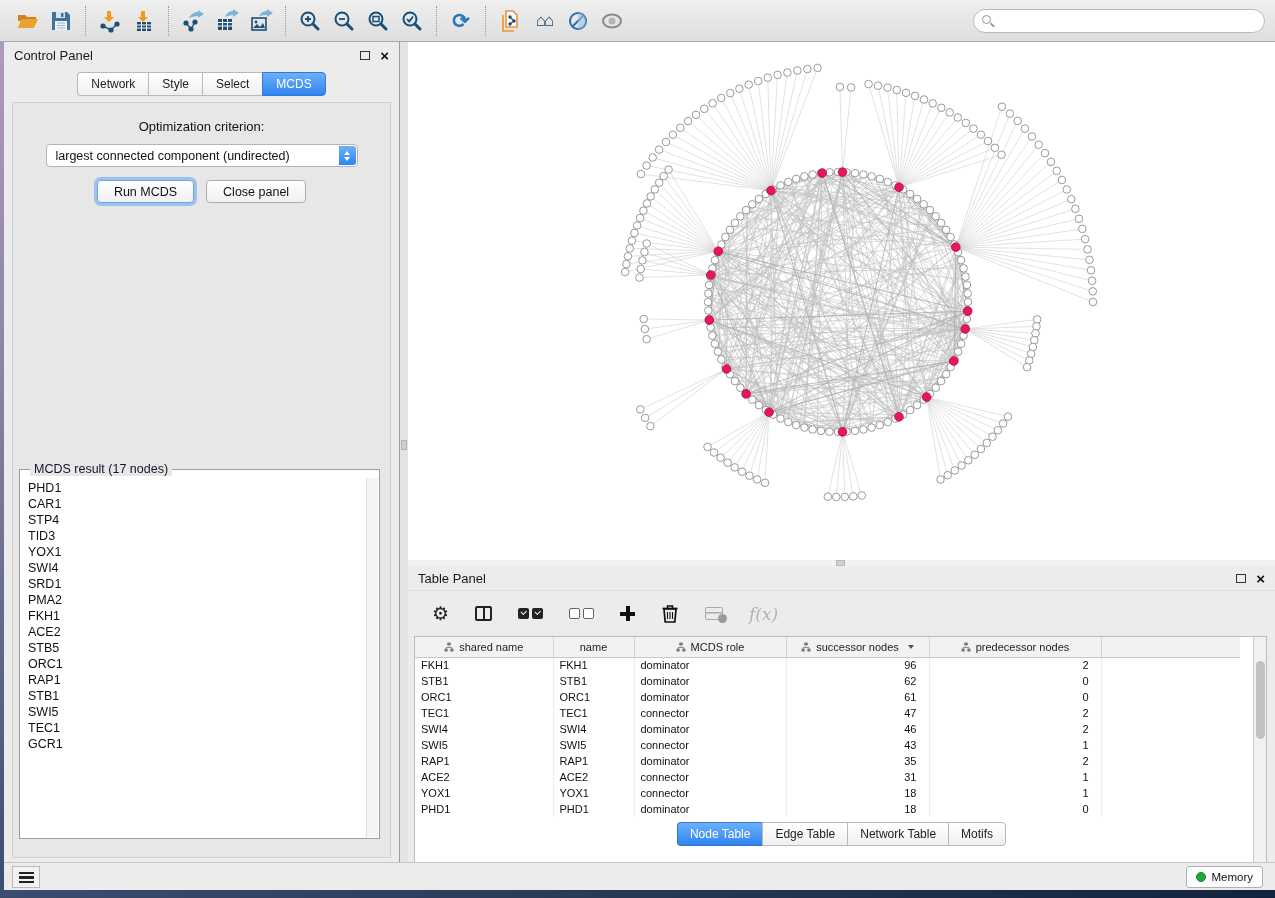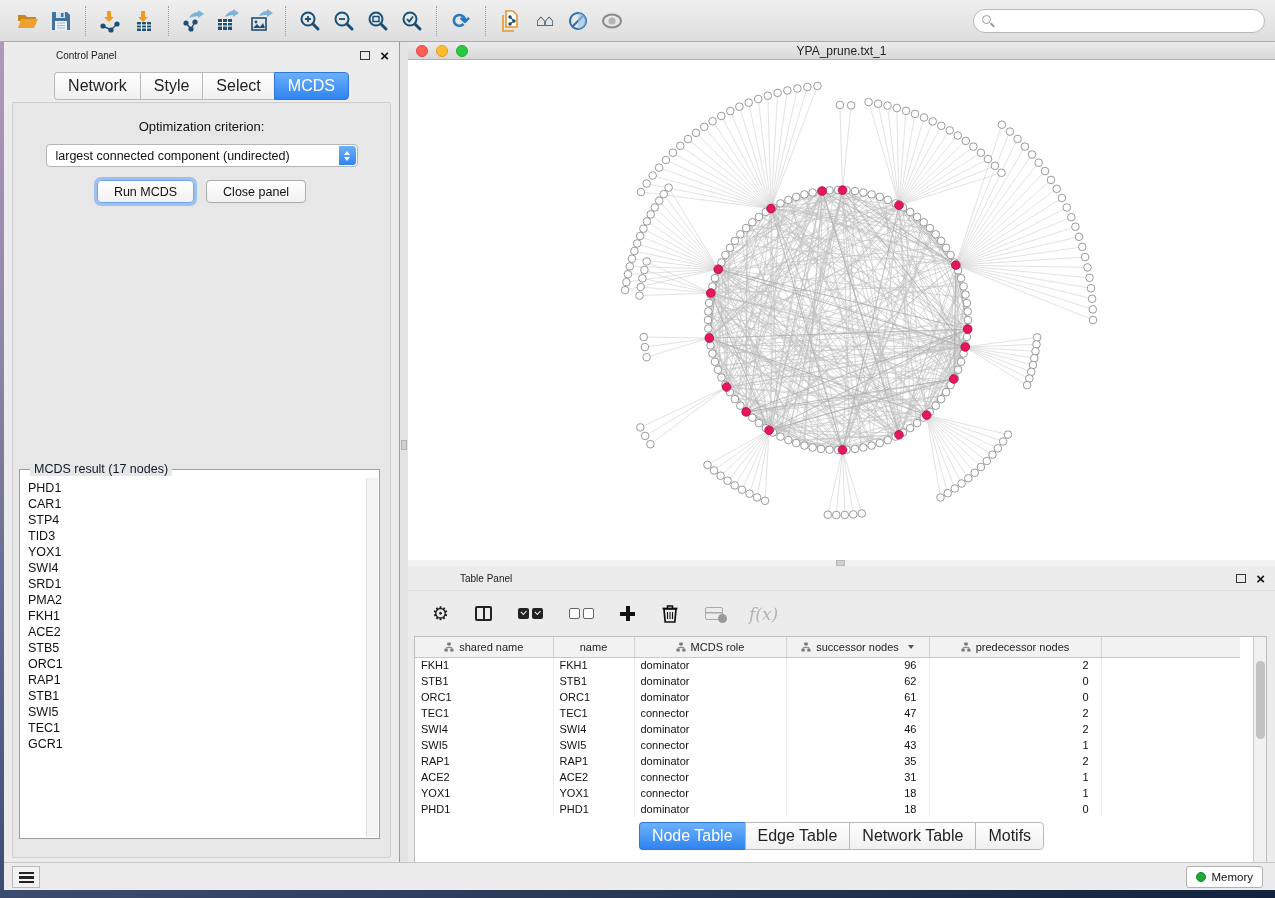--- a/index.html
+++ b/index.html
@@ -19,27 +19,27 @@
   .search-wrap { margin-left:auto; position:relative; }
   .search-input { width:292px; height:24px; border:1px solid #b9b9b9; border-radius:12px;
     background:#fff; padding:0 8px 0 26px; font-size:12px; outline:none; }
   .mag { position:absolute; left:9px; top:6px; width:9px; height:9px; border:1.5px solid #999; border-radius:50%; }
   .mag::after { content:""; position:absolute; left:7px; top:8px; width:5px; height:1.5px; background:#999; transform:rotate(45deg); }
 
   
   .control-panel { position:absolute; left:4px; top:42px; width:396px; height:820px;
     background:#ececec; border-right:1px solid #9c9c9c; }
   .panel-titlebar { height:26px; display:flex; align-items:center; padding:0 10px; }
-  .panel-title { font-size:10px; color:#1a1a1a;margin-left:42px; }
+  .panel-title { font-size:13px; color:#1a1a1a; }
   .pt-icons { margin-left:auto; display:flex; align-items:center; gap:10px; }
   .float-icon { width:10px; height:9px; border:1.5px solid #333; }
   .close-icon { font-size:15px; font-weight:bold; color:#111; line-height:1; }
   .tabs-row { display:flex; justify-content:center; margin-top:4px; position:relative; z-index:2; }
   .tab { padding:4px 13px; background:linear-gradient(#ffffff,#f0f0f0); border:1px solid #b9b9b9;
-    border-right:none; font-size:16px; color:#222; cursor:default; }
+    border-right:none; font-size:12px; color:#222; cursor:default; }
   .tab:first-child { border-radius:4px 0 0 4px; }
   .tab:last-child { border-radius:0 4px 4px 0; border-right:1px solid #b9b9b9; }
   .tab.active { background:linear-gradient(#6cb0f9,#2f84f0); color:#fff; border-color:#2f78d8; }
   .cp-inner { position:absolute; left:8px; right:8px; top:60px; bottom:4px;
     background:#e7e7e7; border:1px solid #cfcfcf; border-radius:1px; }
   .opt-label { text-align:center; margin-top:16px; font-size:13px; color:#111; }
   .select-box { position:relative; margin:10px auto 0; width:312px; height:23px; background:#fff;
     border:1px solid #b5b5b5; border-radius:4px; display:flex; align-items:center; padding-left:9px;
     font-size:12.5px; color:#111; }
   .select-caps { position:absolute; right:1px; top:1px; bottom:1px; width:17px; border-radius:0 3px 3px 0;
@@ -307,28 +307,20 @@
         <div class="mcds-scroll"></div>
       </div>
     </div>
   </div>
 
   <div class="vsplit">
       <div class="handle"></div>
     </div>
 
   <div class="net-window">
-    <div class="net-titlebar">
-      <span class="net-title">YPA_prune.txt_1</span>
-      <span class="lights">
-        <span class="light red"></span>
-        <span class="light yellow"></span>
-        <span class="light green"></span>
-      </span>
-    </div>
     <svg class="net-canvas" id="net-svg" viewBox="0 0 867 499">
         <g>
           <line x1="325.4" y1="182.9" x2="306.8" y2="301.5" stroke="#c7c7c7" stroke-width="0.6"></line>
           <line x1="508.0" y1="156.0" x2="367.2" y2="146.2" stroke="#c7c7c7" stroke-width="0.6"></line>
           <line x1="489.2" y1="375.8" x2="301.8" y2="238.4" stroke="#c7c7c7" stroke-width="0.6"></line>
           <line x1="411.1" y1="388.6" x2="337.9" y2="168.2" stroke="#c7c7c7" stroke-width="0.6"></line>
           <line x1="516.3" y1="162.7" x2="302.0" y2="282.5" stroke="#c7c7c7" stroke-width="0.6"></line>
           <line x1="430.1" y1="390.0" x2="525.9" y2="172.2" stroke="#c7c7c7" stroke-width="0.6"></line>
           <line x1="426.5" y1="130.0" x2="384.4" y2="381.8" stroke="#c7c7c7" stroke-width="0.6"></line>
           <line x1="472.3" y1="382.9" x2="300.0" y2="259.4" stroke="#c7c7c7" stroke-width="0.6"></line>

